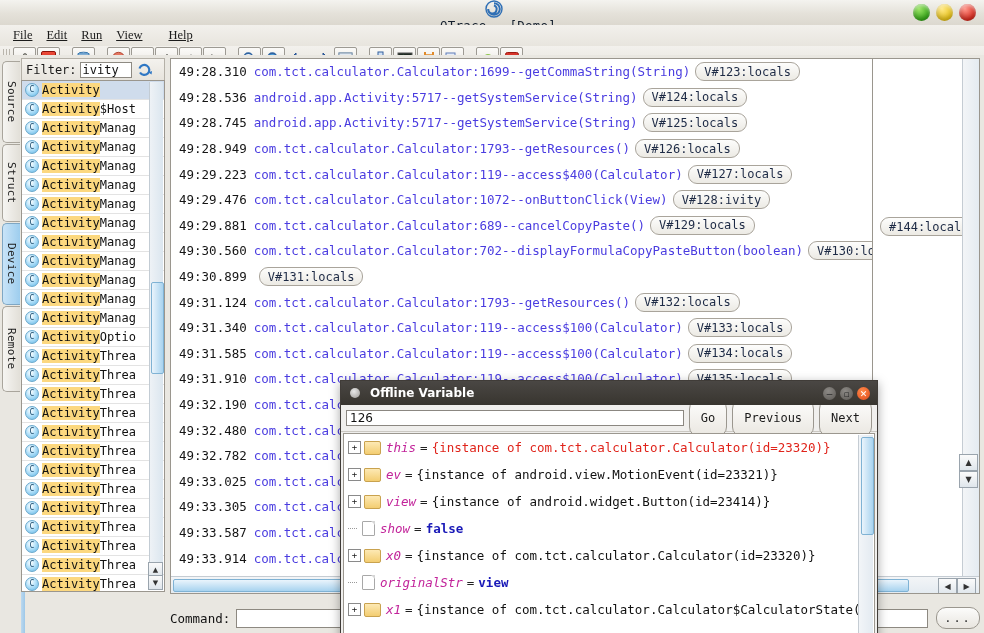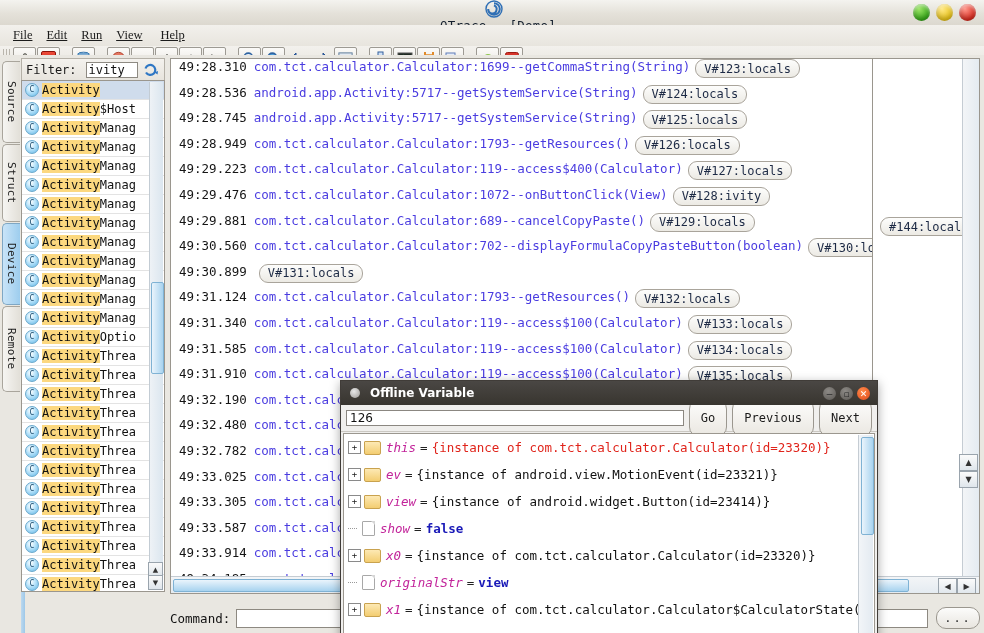--- a/index.html
+++ b/index.html
@@ -82,21 +82,21 @@
   
   .leftpanel{position:absolute;left:21px;top:3px;width:146px;height:603px;}
   .filterbar{
     position:absolute;left:0;top:0;width:144px;height:22px;
     background:linear-gradient(180deg,#f4f2ee,#e7e4dd);
     border:1px solid #b4b0a7;border-bottom:none;
     display:flex;align-items:center;padding-left:4px;box-sizing:border-box;
   }
   .filterlabel{font-family:"DejaVu Sans Mono","Liberation Mono",monospace;font-size:12px;color:#1a1a1a;}
   .filterinput{
-    margin-left:9px;width:52px;height:16px;border:1px solid #8e8a82;background:#fff;
+    margin-left:3px;width:52px;height:16px;border:1px solid #8e8a82;background:#fff;
     font-family:"DejaVu Sans Mono","Liberation Mono",monospace;font-size:12px;color:#111;
     padding:0 2px;box-sizing:border-box;display:flex;align-items:center;
   }
   .refresh-ico{margin-left:5px;width:17px;height:16px;display:flex;align-items:center;justify-content:center;}
 
   .listbox{
     position:absolute;left:0;top:22px;width:144px;height:512px;
     background:#fff;border:1px solid #9a968e;box-sizing:border-box;overflow:hidden;
   }
   .lrow{
@@ -127,21 +127,21 @@
     display:flex;align-items:center;justify-content:center;font-size:7px;color:#333;
   }
 
   
   .tracepanel{
     position:absolute;left:170px;top:3px;width:800px;height:536px;
     background:#fff;border:1px solid #9a968e;box-sizing:border-box;overflow:hidden;
   }
   .traceinner{position:absolute;left:0;top:0;right:16px;bottom:16px;overflow:hidden;}
   .trow{
-    height:25.6px;display:flex;padding-left:8px;white-space:nowrap;
+    height:25.6px;display:flex;align-items:center;padding-left:8px;white-space:nowrap;
     font-family:"DejaVu Sans Mono","Liberation Mono",monospace;font-size:12.5px;
   }
   .ttime{color:#151515;margin-right:7px;}
   .tsig{color:#4a3ce0;}
   .chip{
     margin-left:5px;display:inline-flex;align-items:center;justify-content:center;
     height:17px;padding:0 8px;border:1px solid #a9a49b;border-radius:9px;
     background:linear-gradient(180deg,#fdfdfc,#eceae4);
     color:#1d2a45;font-size:12px;font-family:"DejaVu Sans Mono","Liberation Mono",monospace;
   }
@@ -265,21 +265,21 @@
       <div class="wbtn y"></div>
       <div class="wbtn r"></div>
     </div>
   </div>
 
   <div class="menubar">
     <div class="menu-item"><span class="u">File</span></div>
     <div class="menu-item"><span class="u">Edit</span></div>
     <div class="menu-item"><span class="u">Run</span></div>
     <div class="menu-item"><span class="u">View</span></div>
-    <div class="menu-item" style="margin-left:4px"><span class="u">Help</span></div>
+    <div class="menu-item" style="margin-left:12px"><span class="u">Help</span></div>
   </div>
 
   <div class="toolbar">
     <div class="grip"></div>
 
     <div class="tbtn framed">
       <svg width="14" height="14" viewBox="0 0 14 14">
           <ellipse cx="7" cy="8" rx="3.4" ry="4" fill="#9a9a92" stroke="#6f6f69"></ellipse>
           <circle cx="7" cy="3.4" r="1.8" fill="#9a9a92" stroke="#6f6f69"></circle>
           <path d="M3 6h-2M3 9h-2M11 6h2M11 9h2" stroke="#6f6f69" stroke-width="1"></path>

